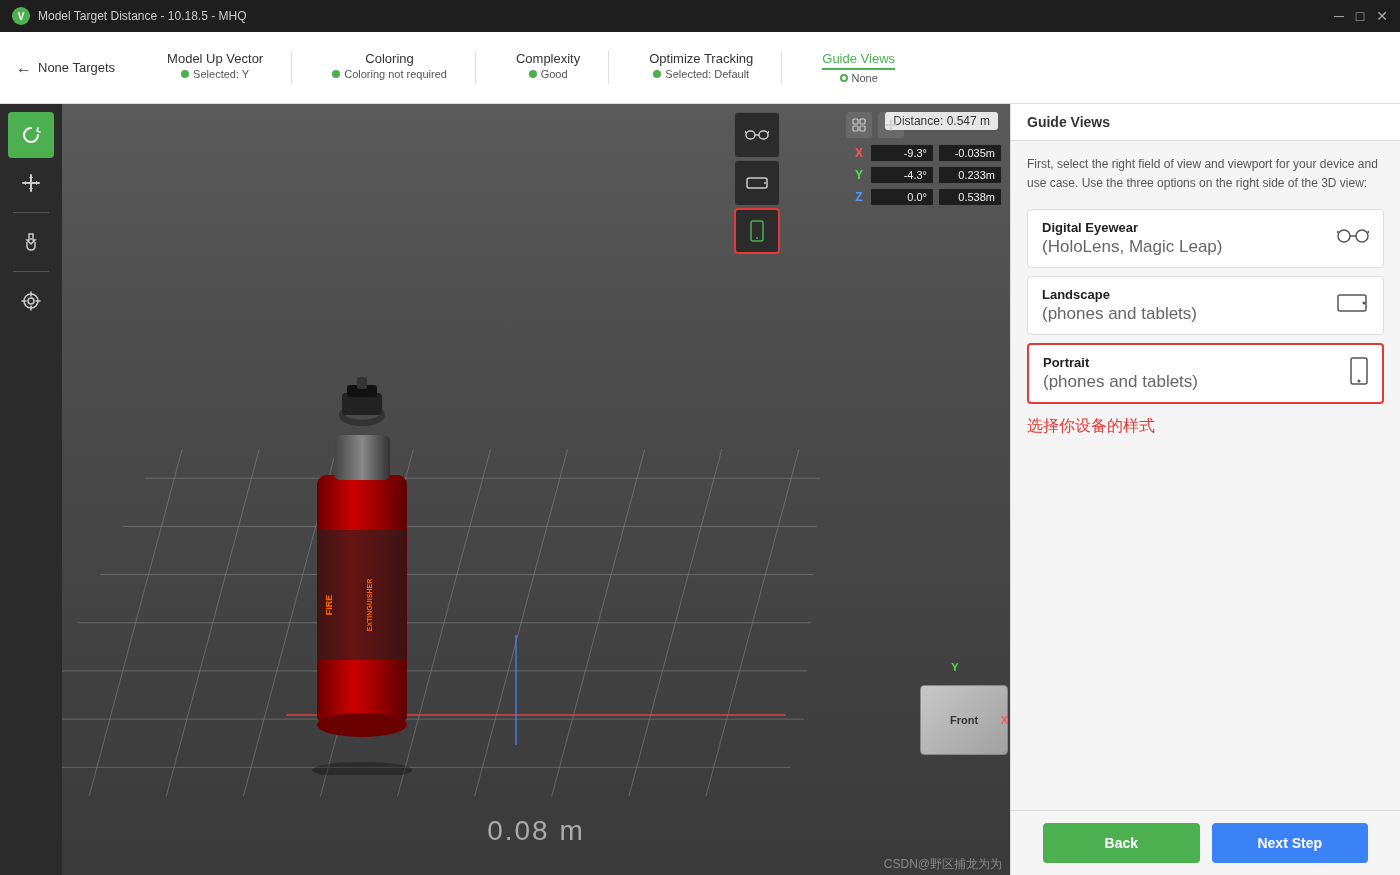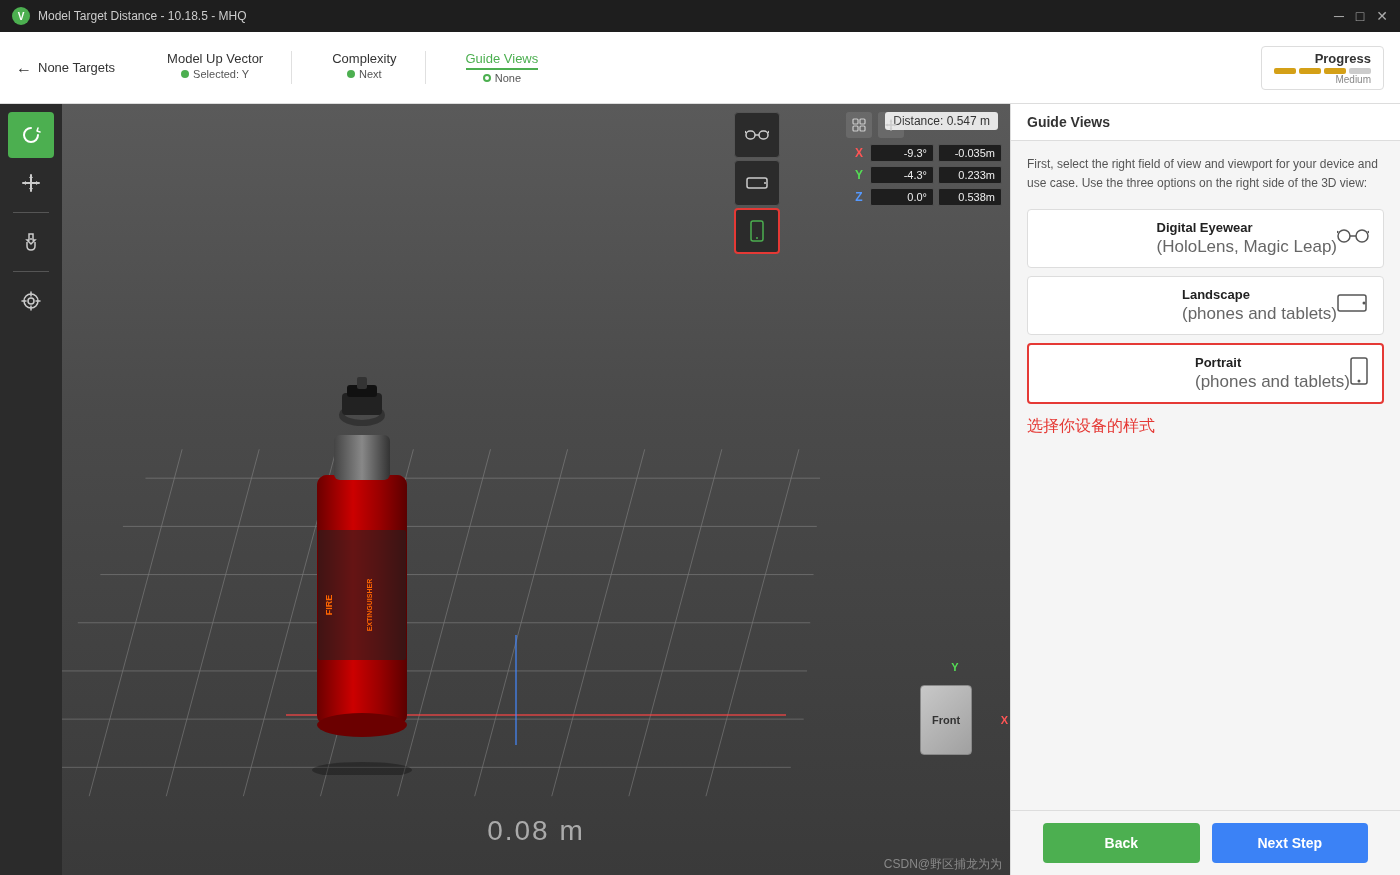--- a/index.html
+++ b/index.html
@@ -128,21 +128,21 @@
       border-radius: 3px; display: flex; align-items: center; justify-content: center;
       color: #ccc; font-size: 13px; cursor: pointer;
     }
 
     
     .view-cube {
       position: absolute; bottom: 120px; right: 20px;
       width: 70px; height: 70px;
     }
     .cube-face {
-      width: 52px; height: 70px;
+      width: 88px; height: 70px;
       background: linear-gradient(135deg, #c8c8c8, #a0a0a0);
       border: 1px solid #888;
       border-radius: 4px;
       display: flex; align-items: center; justify-content: center;
       font-size: 11px; font-weight: bold; color: #333;
       position: relative;
     }
     
     .cube-y-axis {
       position: absolute; top: -24px; left: 50%; transform: translateX(-50%);
@@ -202,21 +202,21 @@
 
     
     .guide-option {
       background: #fff;
       border: 1px solid #ddd;
       border-radius: 4px;
       padding: 10px 14px;
       margin-bottom: 8px;
       display: flex;
       align-items: center;
-      justify-content: flex-end;
+      justify-content: space-between;
       cursor: pointer;
     }
     .guide-option.selected {
       border: 2px solid #e53935;
       background: #fff;
     }
     .guide-option .go-text { }
     .guide-option .go-title { font-size: 13px; font-weight: 600; color: #222; }
     .guide-option .go-sub { font-size: 17px; color: #666; margin-top: 2px; }
     .guide-option .go-icon { font-size: 20px; color: #555; }
@@ -283,46 +283,49 @@
   </div>
   <div class="nav-steps">
     <div class="nav-step">
       <span class="step-name">Model Up Vector</span>
       <span class="step-status">
         <span class="step-dot dot-green"></span>
         <span>Selected: Y</span>
       </span>
     </div>
     <div class="nav-step">
+      <span class="step-name">Coloring</span>
+      <span class="step-status">
+        <span class="step-dot dot-green"></span>
+        <span>Coloring not required</span>
+      </span>
+    </div>
+    <div class="nav-step">
       <span class="step-name">Complexity</span>
       <span class="step-status">
         <span class="step-dot dot-green"></span>
-        <span>Next</span>
+        <span>Good</span>
+      </span>
+    </div>
+    <div class="nav-step">
+      <span class="step-name">Optimize Tracking</span>
+      <span class="step-status">
+        <span class="step-dot dot-green"></span>
+        <span>Selected: Default</span>
       </span>
     </div>
     <div class="nav-step active">
       <span class="step-name">Guide Views</span>
       <span class="step-status">
         <span class="dot-outline"></span>
         <span>None</span>
       </span>
     </div>
   </div>
 
-  <div class="progress-pill">
-
-    <span class="p-label">Progress</span>
-    <div class="progress-bars">
-      <div class="p-bar gold"></div>
-      <div class="p-bar gold"></div>
-      <div class="p-bar gold"></div>
-      <div class="p-bar gray"></div>
-    </div>
-    <span style="font-size:10px;color:#888;">Medium</span>
-  </div>
 </div>
 
 <div id="main">
 
   <div id="left-toolbar">
     <div class="tool-btn active" title="Rotate">
       <svg width="22" height="22" viewBox="0 0 22 22" fill="none">
         <path d="M11 4C7.13 4 4 7.13 4 11s3.13 7 7 7 7-3.13 7-7" stroke="white" stroke-width="2" fill="none" stroke-linecap="round"></path>
         <path d="M18 4l-1 3 3 1" stroke="white" stroke-width="1.5" fill="none" stroke-linecap="round" stroke-linejoin="round"></path>
       </svg>

